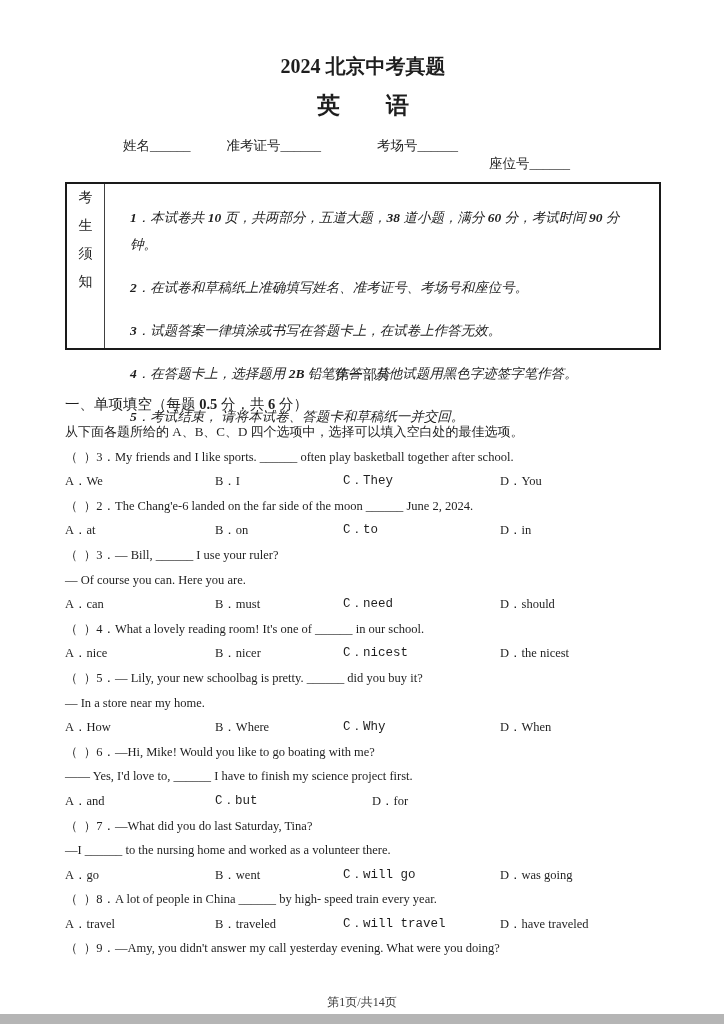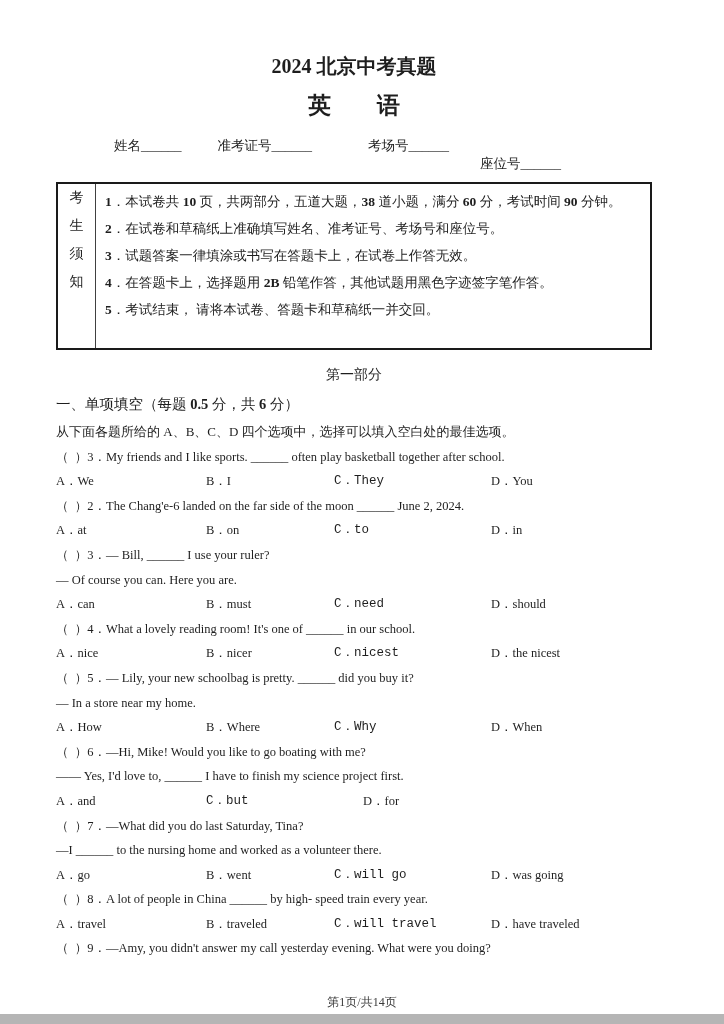--- a/index.html
+++ b/index.html
@@ -6,21 +6,21 @@
   body {
     width: 724px; height: 1024px;
     background: #ffffff;
     position: relative;
     overflow: hidden;
     font-family: "Liberation Serif", "DejaVu Serif", serif;
     color: #1e1e1e;
   }
   .content {
     position: absolute;
-    left: 56px; top: 0;
+    left: 65px; top: 0;
     width: 596px;
   }
   [data-bind] { white-space: pre-wrap; }
 
   .page-title {
     margin: 52px 0 0 0;
     font-size: 20px;
     font-weight: bold;
     text-align: center;
     line-height: 28px;
@@ -62,21 +62,21 @@
     line-height: 28px;
     text-align: center;
     word-break: break-all;
   }
   .notice-body {
     flex: 1;
     padding: 4px 6px 0 9px;
     font-size: 13.5px;
     line-height: 27px;
   }
-  .notice-body p { margin: 0; }
+  .notice-body p { margin: 16px; font-style: italic; }
 
   .part-heading {
     margin-top: 15px;
     text-align: center;
     font-size: 14px;
     line-height: 20px;
   }
   .section-title {
     margin-top: 9px;
     font-size: 14.5px;

